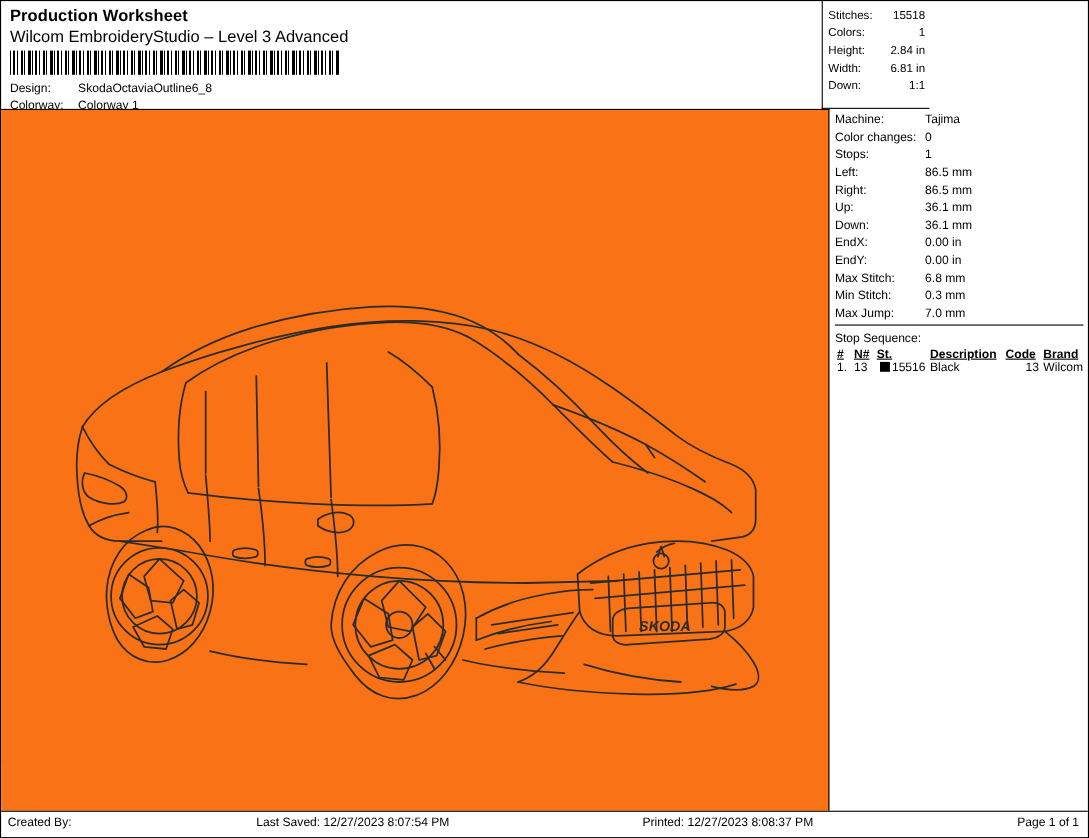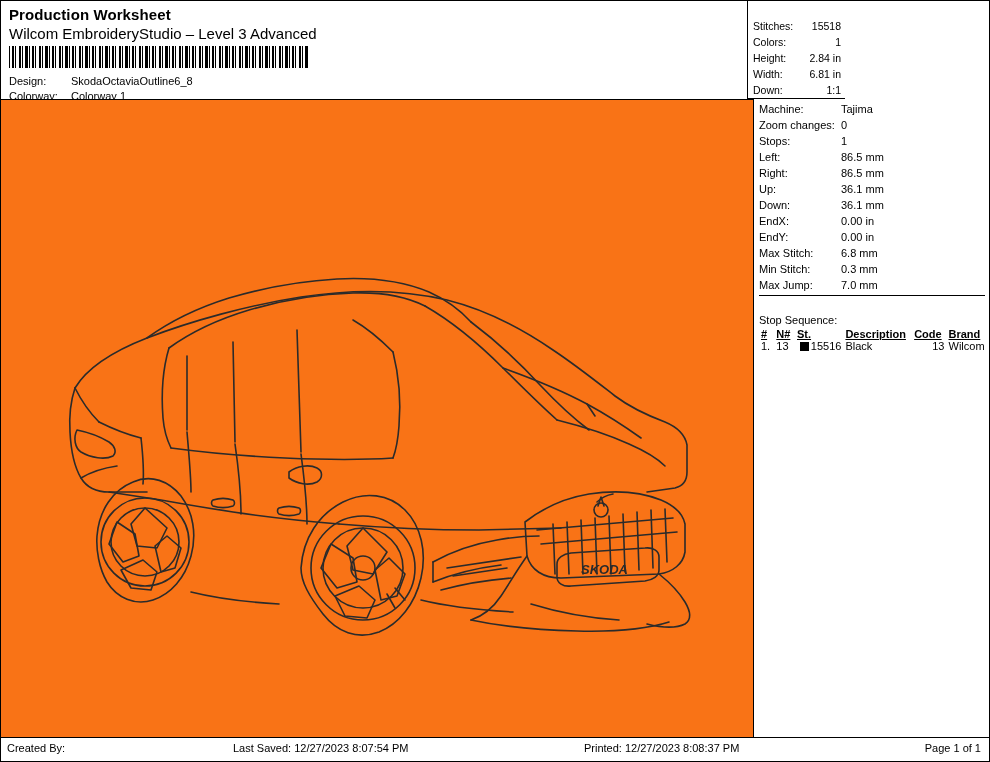--- a/index.html
+++ b/index.html
@@ -75,21 +75,21 @@
 
   
   #header-right {
     position: absolute;
     right: 0; top: 0;
     width: 98px;
     height: 98px;
     border-left: 1px solid #000;
     border-bottom: 1px solid #000;
     box-sizing: border-box;
-    padding: 17px 4px 0 5px;
+    padding: 5px 4px 0 5px;
   }
   .sum-row {
     display: flex;
     justify-content: space-between;
     font-size: 10.5px;
     line-height: 16px;
     white-space: nowrap;
   }
   .sum-label { flex: none; }
   .sum-value { padding-left: 6px; }
@@ -128,21 +128,21 @@
     line-height: 16px;
   }
   .info-label { width: 82px; flex: none; }
   .info-value { }
 
   #stop-seq-title {
     font-size: 11px;
     line-height: 16px;
     border-top: 1px solid #000;
     margin-top: 2px;
-    padding-top: 16px;
+    padding-top: 4px;
   }
   table#stop-table {
     border-collapse: collapse;
     font-size: 11px;
     width: 232px;
     margin-top: 0px;
   }
   table#stop-table th {
     font-weight: bold;
     text-decoration: underline;
@@ -357,21 +357,21 @@
     </svg>
   </div>
 
   <div id="info-panel">
 
     <div class="info-row">
       <span class="info-label">Machine:</span>
       <span class="info-value">Tajima</span>
     </div>
     <div class="info-row">
-      <span class="info-label">Zoom changes:</span>
+      <span class="info-label">Color changes:</span>
       <span class="info-value">0</span>
     </div>
     <div class="info-row">
       <span class="info-label">Stops:</span>
       <span class="info-value">1</span>
     </div>
     <div class="info-row">
       <span class="info-label">Left:</span>
       <span class="info-value">86.5 mm</span>
     </div>

